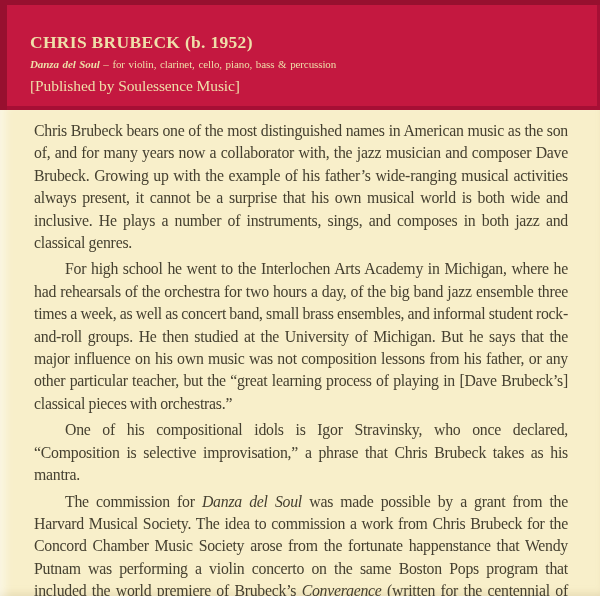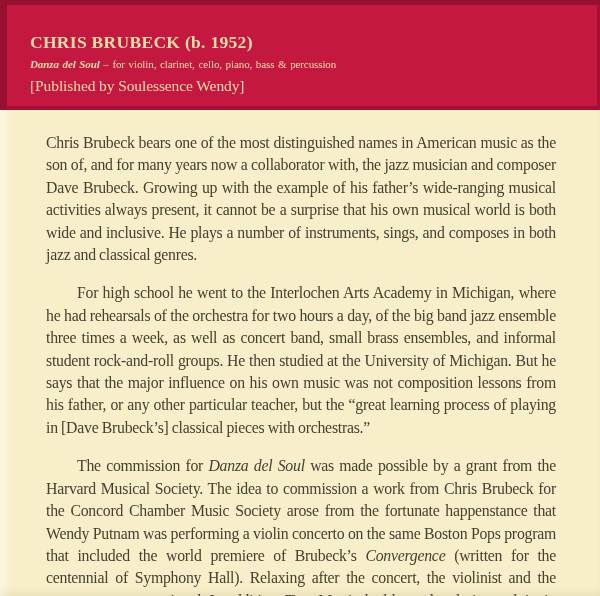--- a/index.html
+++ b/index.html
@@ -65,33 +65,34 @@
       inset 10px 0 8px -5px rgba(255,255,252,.55),
       inset 0 -6px 9px -5px rgba(178,158,108,.35);
     padding:6px 28px 0 30px;
     color:var(--body-text);
     font-size:15.8px;
     line-height:22.4px;
     letter-spacing:-.25px;
     word-spacing:-.4px;
     text-align:justify;
   }
-  .notes p{margin:16px;}
+  .notes p{margin:4px;}
   .notes p.indent{text-indent:31px;}
 </style>
 </head>
 <body>
 
 <div class="page">
 
   <header class="header">
     <div class="composer">CHRIS BRUBECK (b. 1952)</div>
     <div class="work-title"><span class="bit">Danza del Soul</span><span> – for violin, clarinet, cello, piano, bass &amp; percussion</span></div>
-    <div class="publisher">[Published by Soulessence Wendy]</div>
+    <div class="publisher">[Published by Soulessence Music]</div>
   </header>
 
   <main class="notes" id="notes-container">
       <p><span>Chris Brubeck bears one of the most distinguished names in American music as the son of, and for many years now a collaborator with, the jazz musician and composer Dave Brubeck. Growing up with the example of his father’s wide-ranging musical activities always present, it cannot be a surprise that his own musical world is both wide and inclusive. He plays a number of instruments, sings, and composes in both jazz and classical genres.</span></p>
       <p class="indent"><span>For high school he went to the Interlochen Arts Academy in Michigan, where he had rehearsals of the orchestra for two hours a day, of the big band jazz ensemble three times a week, as well as concert band, small brass ensembles, and informal student rock-and-roll groups. He then studied at the University of Michigan. But he says that the major influence on his own music was not composition lessons from his father, or any other particular teacher, but the “great learning process of playing in [Dave Brubeck’s] classical pieces with orchestras.”</span></p>
+      <p class="indent"><span>One of his compositional idols is Igor Stravinsky, who once declared, “Composition is selective improvisation,” a phrase that Chris Brubeck takes as his mantra.</span></p>
       <p class="indent"><span>The commission for </span><span class="it">Danza del Soul</span><span> was made possible by a grant from the Harvard Musical Society. The idea to commission a work from Chris Brubeck for the Concord Chamber Music Society arose from the fortunate happenstance that Wendy Putnam was performing a violin concerto on the same Boston Pops program that included the world premiere of Brubeck’s </span><span class="it">Convergence</span><span> (written for the centennial of Symphony Hall). Relaxing after the concert, the violinist and the composer got acquainted. In addition, Tom Martin had been the clarinet soloist in </span><span class="it">Convergence,</span><span> and Brubeck had gotten to know bassist Larry Wolfe some years before when he was part of the ensemble accompanying Bill Crofut in Pops performances.</span></p>
     </main>
 
 </div>
 
 </body></html>

